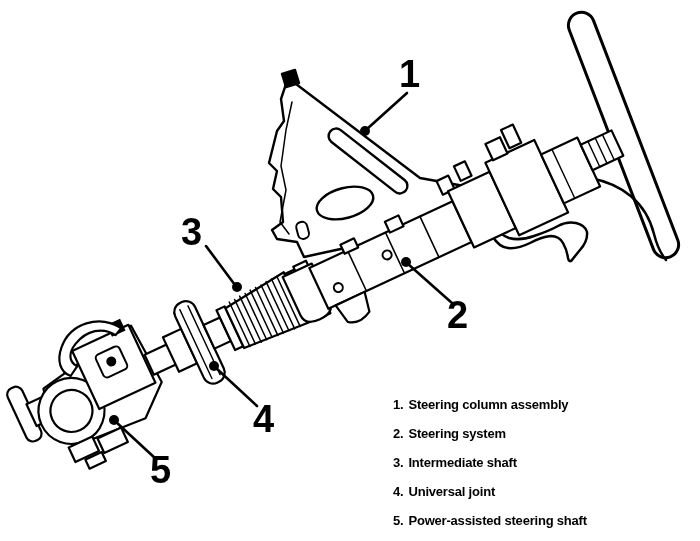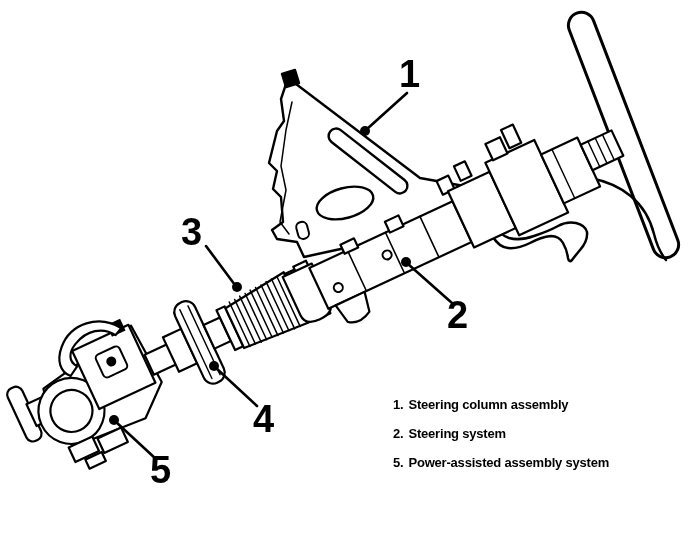--- a/index.html
+++ b/index.html
@@ -151,17 +151,23 @@
   <div class="callout-num" style="left:150px;top:451px;">5</div>
 
   <div class="legend">
     <div class="legend-item">
       <span class="legend-num">1.</span><span>Steering column assembly</span>
     </div>
     <div class="legend-item">
       <span class="legend-num">2.</span><span>Steering system</span>
     </div>
     <div class="legend-item">
-      <span class="legend-num">5.</span><span>Power-assisted assembly system</span>
+      <span class="legend-num">3.</span><span>Intermediate shaft</span>
+    </div>
+    <div class="legend-item">
+      <span class="legend-num">4.</span><span>Universal joint</span>
+    </div>
+    <div class="legend-item">
+      <span class="legend-num">5.</span><span>Power-assisted steering shaft</span>
     </div>
   </div>
 
 </div>
 
 </body></html>

